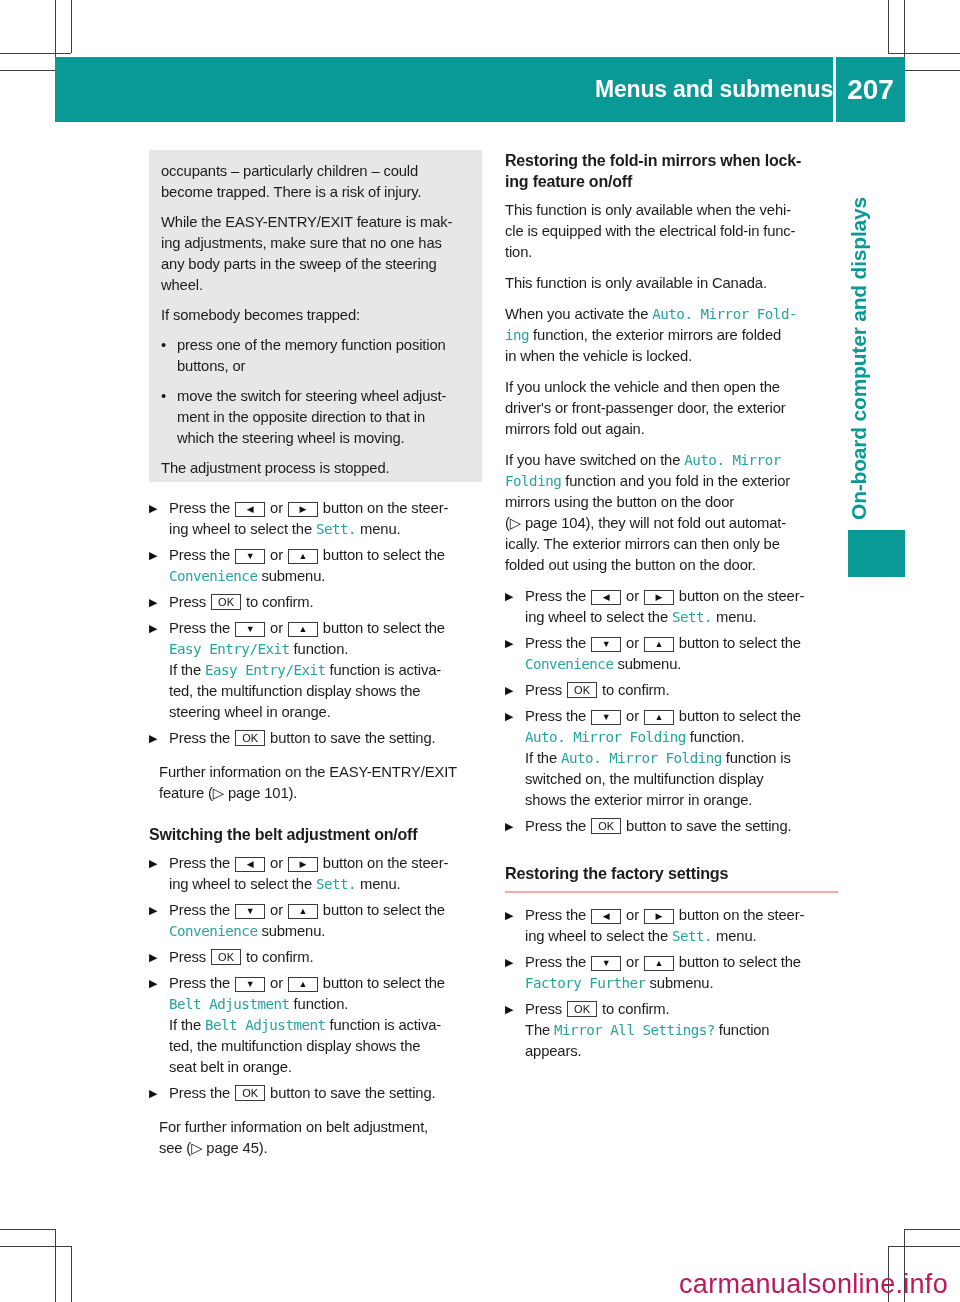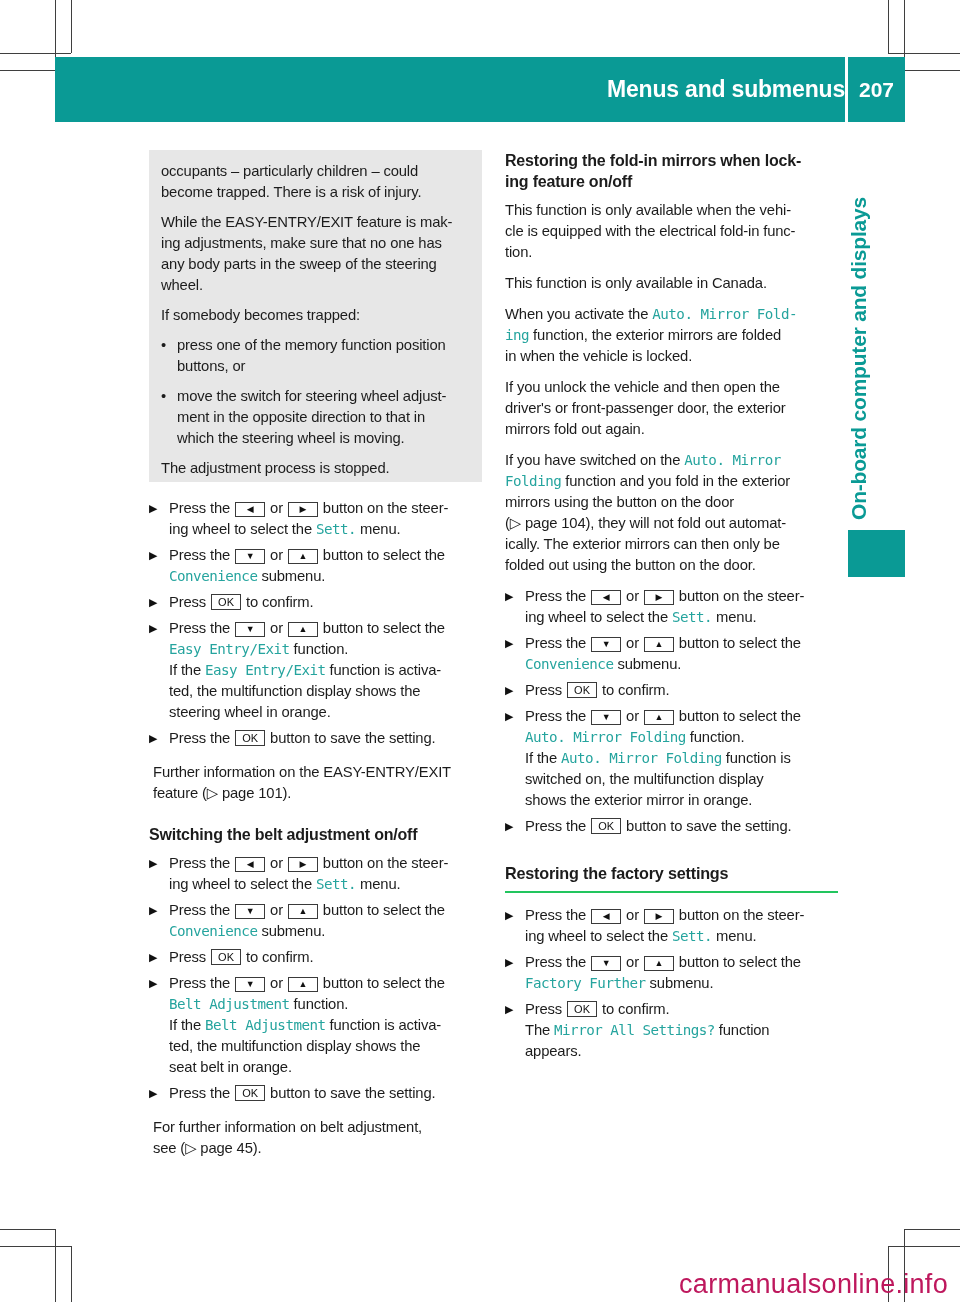--- a/index.html
+++ b/index.html
@@ -17,22 +17,22 @@
     background:#0a9a95; display:flex; align-items:stretch;
   }
   .header-title {
     flex:1; display:flex; align-items:center; justify-content:flex-end;
     color:#fff; font-weight:bold; font-size:23px; padding-right:0;
     letter-spacing:-0.2px;
     margin-left:8px;
   }
   .header-divider { width:3px; background:#ffffff; }
   .header-page {
-    width:57px; display:flex; align-items:center; justify-content:center;
-    color:#fff; font-weight:bold; font-size:21px;
+    width:69px; display:flex; align-items:center; justify-content:center;
+    color:#fff; font-weight:bold; font-size:28px;
   }
 
   
   .sidebar-label {
     position:absolute; left:688px; top:333px; width:346px; height:28px;
     transform:rotate(-90deg);
     color:#0a9a95; font-weight:bold; font-size:21px; letter-spacing:-0.2px;
     white-space:nowrap;
   }
   .side-tab { position:absolute; left:848px; top:530px; width:57px; height:47px; background:#0a9a95; }
@@ -44,34 +44,34 @@
   }
   .col-left  { left:149px; }
   .col-right { left:505px; }
 
   .graybox { background:#e7e7e7; padding:11px 12px 3px 12px; margin-bottom:16px; }
   .graybox p { margin:0 0 9px 0; }
   .graybox .bullet { display:flex; margin:0 0 9px 0; }
   .graybox .bullet .dot { width:16px; flex:0 0 16px; }
 
   .para { margin:0 0 10px 0; }
-  .note { margin:13px 0 10px 4px; }
+  .note { margin:13px 0 10px 10px; }
 
   .step { position:relative; padding-left:20px; margin:0 0 5px 0; }
   .step .marker { position:absolute; left:0; top:0; font-size:11px; color:#111; }
 
   .subheading {
     font-weight:bold; font-size:16px; letter-spacing:-0.2px;
     margin:20px 0 8px 0; line-height:21px;
   }
   .subheading.first { margin-top:0; }
   .section-heading {
     font-weight:bold; font-size:16.2px; letter-spacing:-0.2px;
     margin:26px 0 12px 0; padding-bottom:7px; line-height:21px;
-    border-bottom:2px solid #22c55e;
+    border-bottom:2px solid #fca5a5;
   }
 
   .mono {
     font-family:"DejaVu Sans Mono", monospace;
     color:#25a49e; font-size:14.2px; letter-spacing:-0.5px;
   }
   .btn {
     display:inline-block; border:1px solid #3a3a3a; background:#fff;
     min-width:20px; padding:0 4px; margin:0 1px;
     font-size:9px; line-height:13px; text-align:center; color:#111;

